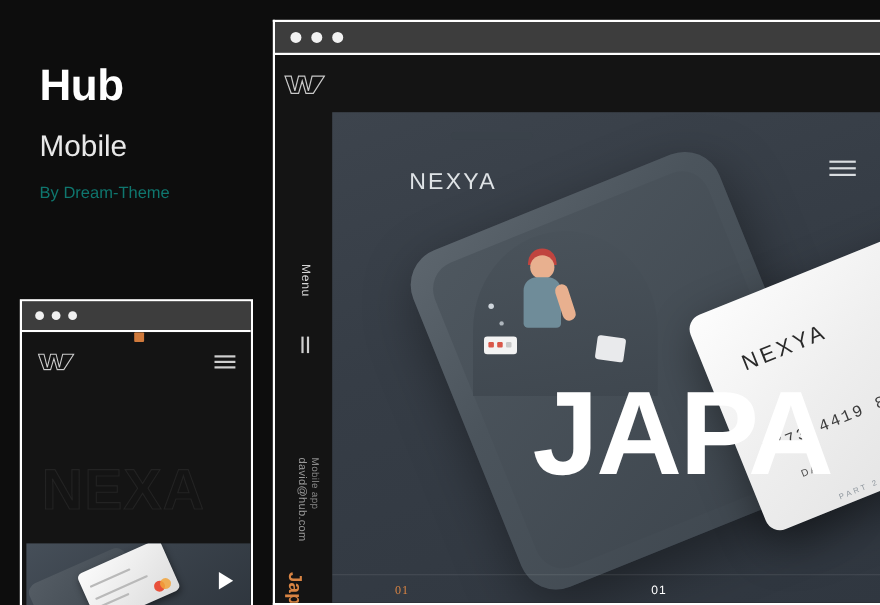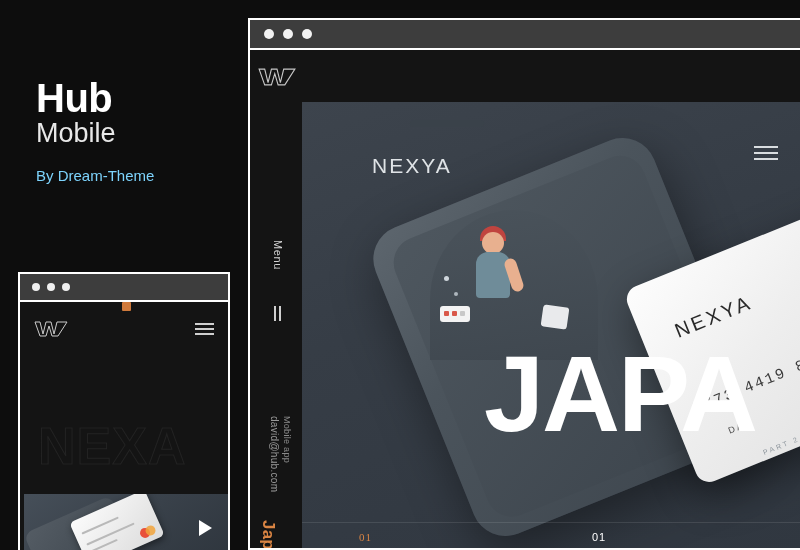--- a/index.html
+++ b/index.html
@@ -7,29 +7,29 @@
     width:800px; height:550px; overflow:hidden;
     background:#0d0d0d;
     font-family:"Liberation Sans", sans-serif;
   }
   .stage{ position:relative; width:800px; height:550px; background:#0d0d0d; }
 
   
   .info{ position:absolute; left:0; top:0; width:240px; height:550px; background:#0d0d0d; }
   .title{
     position:absolute; left:36px; top:56px;
-    font-size:40px; font-weight:bold; color:#ffffff; letter-spacing:-0.5px;margin-top:20px;
+    font-size:40px; font-weight:bold; color:#ffffff; letter-spacing:-0.5px;
   }
   .subtitle{
     position:absolute; left:36px; top:118px;
     font-size:27px; font-weight:400; color:#e8e8e8; letter-spacing:0px;
   }
   .byline{
     position:absolute; left:36px; top:167px;
-    font-size:15px; font-weight:400; color:#7dd3fc;
+    font-size:15px; font-weight:400; color:#0f766e;
   }
 
   
   .mobile{
     position:absolute; left:18px; top:272px; width:212px; height:290px;
     border:2px solid #ffffff; background:#141414; overflow:hidden;
   }
   .mobile-bar{
     height:28px; background:#3d3d3d; display:flex; align-items:center;
     padding-left:12px; gap:7px; border-bottom:2px solid #ffffff;

